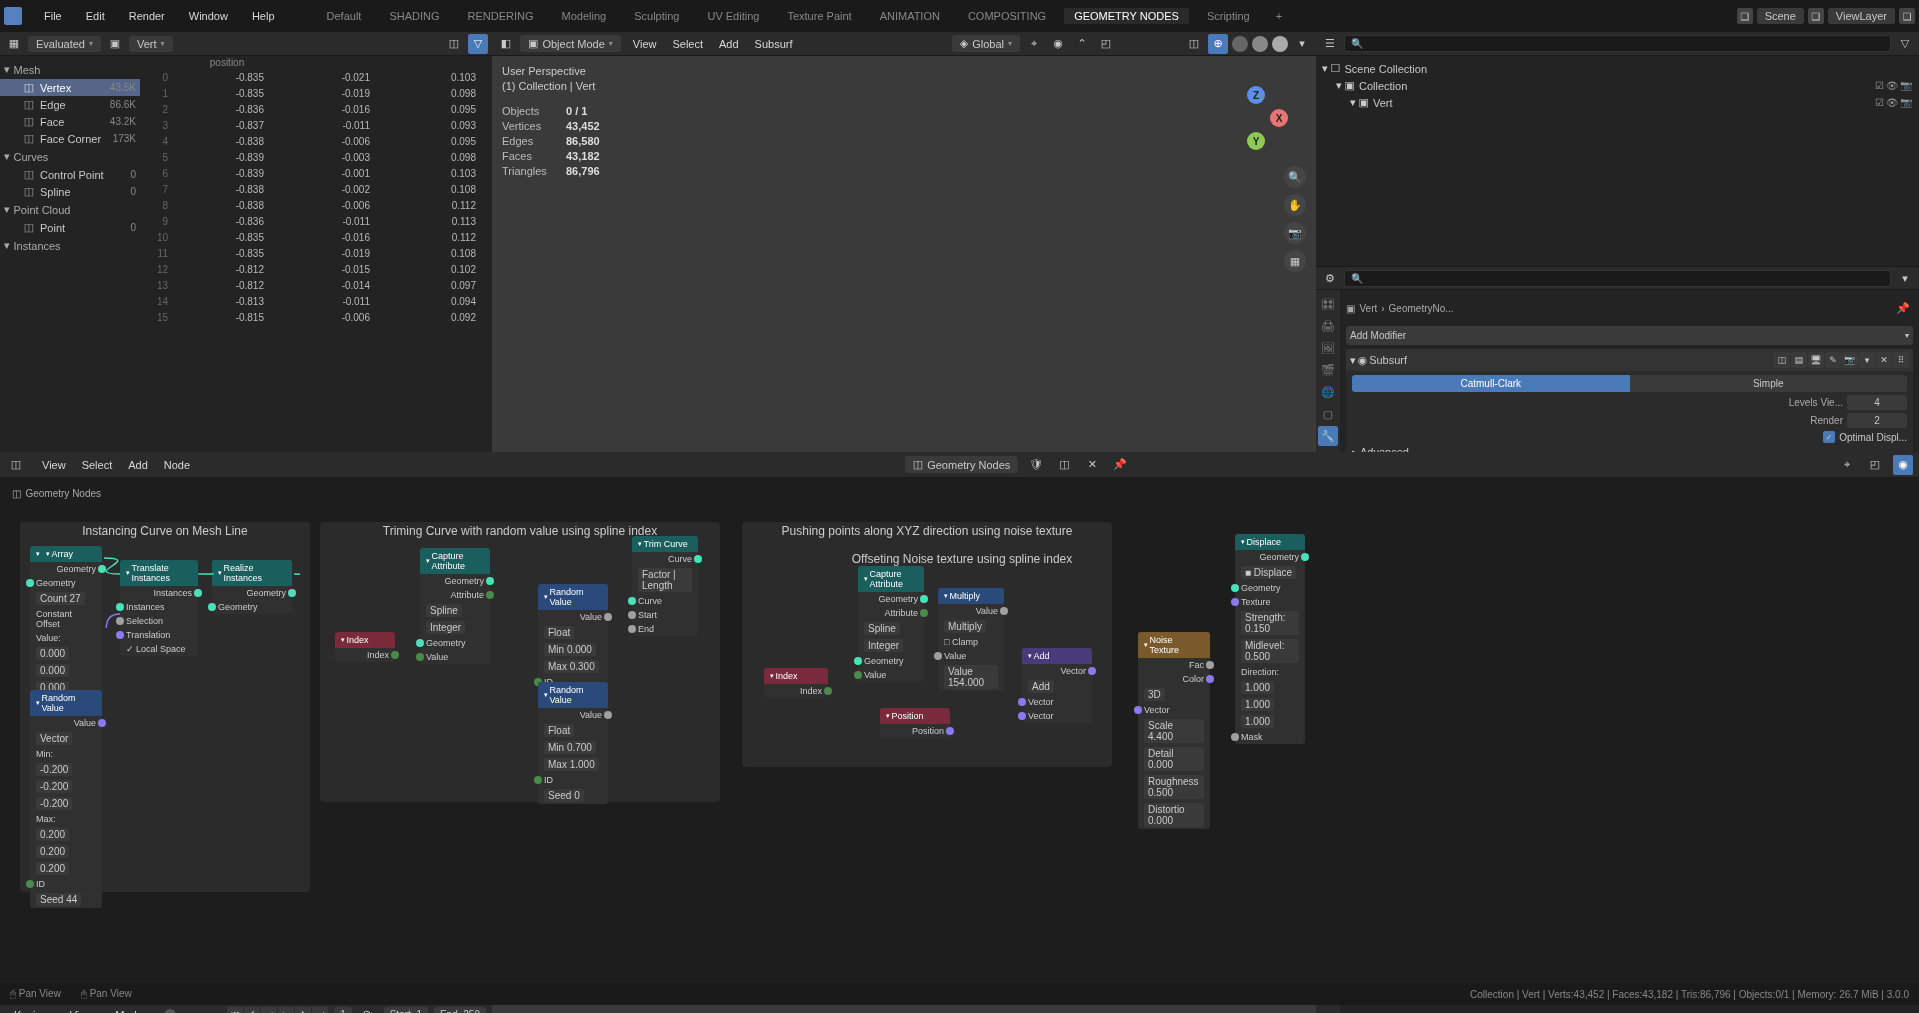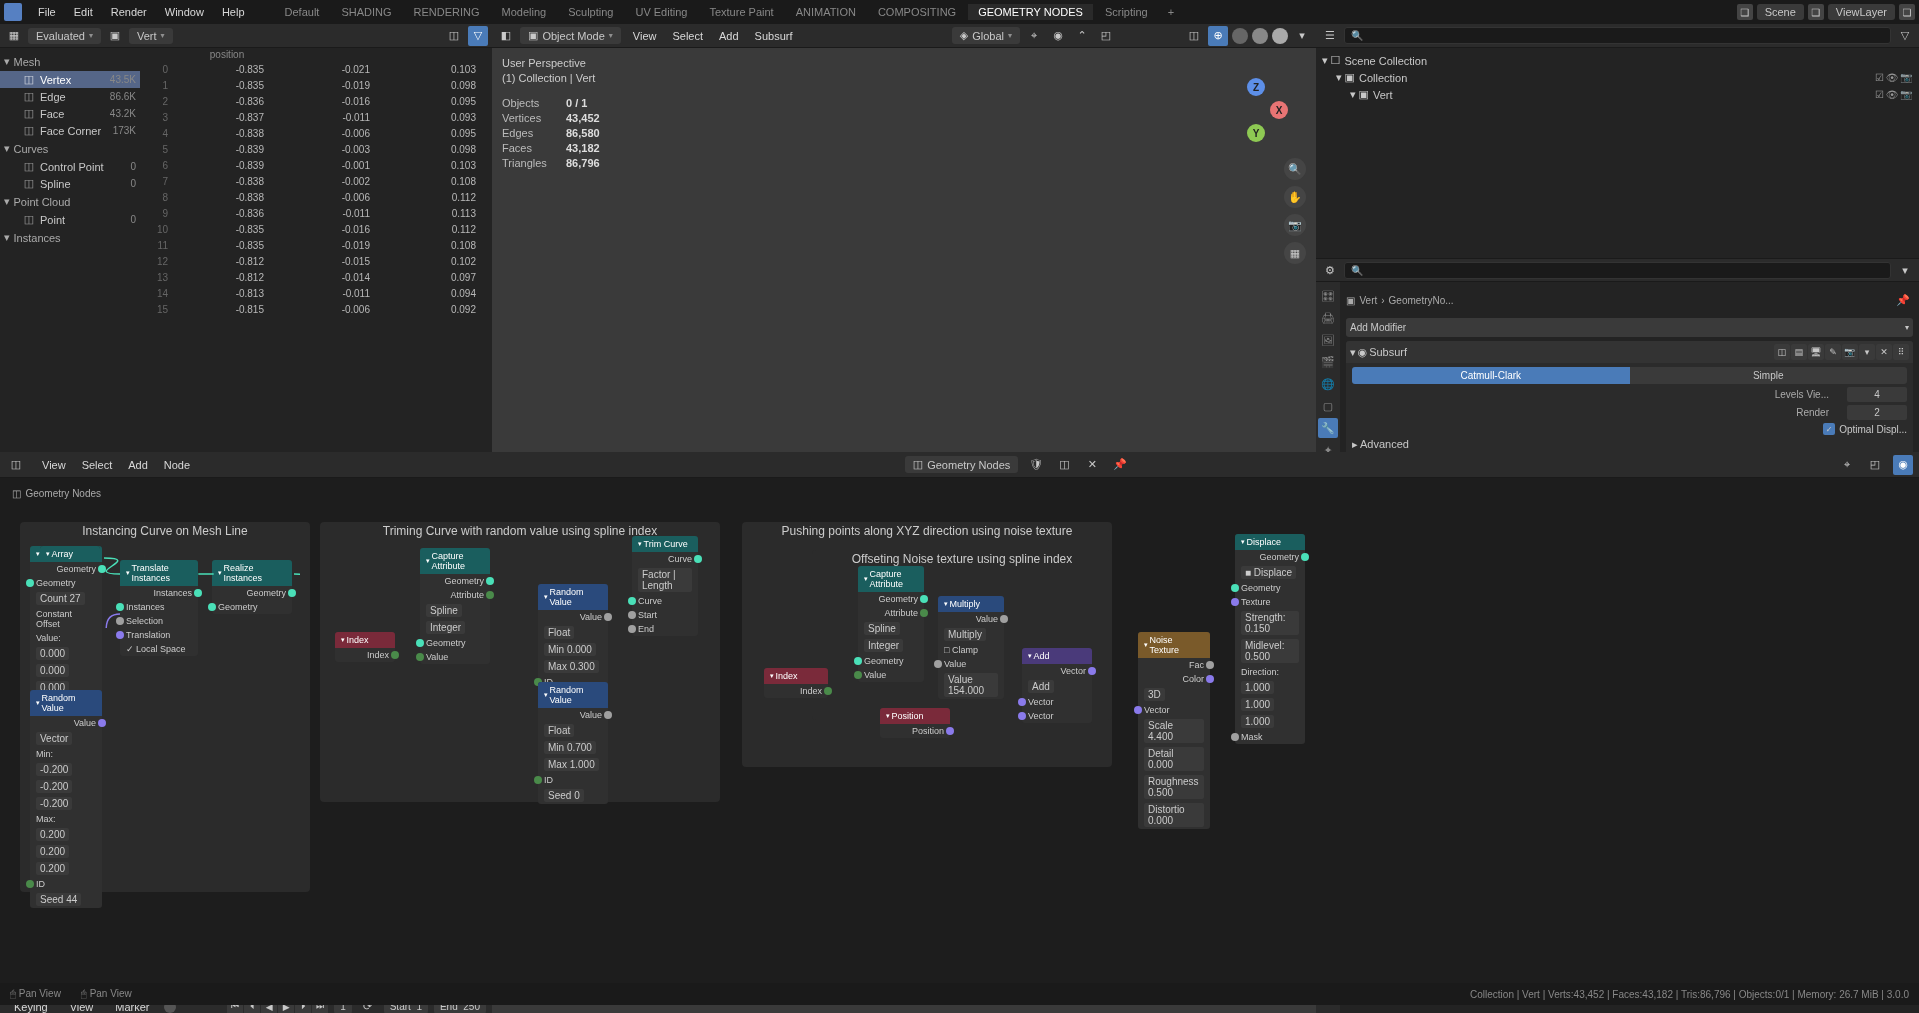--- a/index.html
+++ b/index.html
@@ -1,17 +1,17 @@
 <!DOCTYPE html>
 <html><head>
 <meta charset="utf-8">
 <style>
 *{margin:0;padding:0;box-sizing:border-box;font-family:-apple-system,BlinkMacSystemFont,"Segoe UI",sans-serif;user-select:none}
 body{background:#232323;color:#c8c8c8;font-size:11px;overflow:hidden;width:1919px;height:1013px;position:relative}
-.topbar{height:24px;background:#1a1a1a;display:flex;align-items:center;padding:0 4px;gap:2px}
+.topbar{height:32px;background:#1a1a1a;display:flex;align-items:center;padding:0 4px;gap:8px}
 .topbar .logo{width:18px;height:18px;background:#5680c2;border-radius:2px;margin-right:6px}
 .menu-item{padding:2px 8px;cursor:pointer;color:#d8d8d8}
 .tab-item{padding:2px 10px;color:#888;cursor:pointer}
 .tab-item.active{color:#fff;background:#2a2a2a}
 .tab-plus{padding:2px 8px;color:#888}
 .topbar .right{margin-left:auto;display:flex;align-items:center;gap:4px}
 .scene-pill{background:#3a3a3a;padding:2px 8px;border-radius:3px;display:flex;align-items:center;gap:4px}
 .icon-sq{width:16px;height:16px;display:inline-flex;align-items:center;justify-content:center;background:#444;border-radius:2px;font-size:10px}
 .main{display:flex;height:993px}
 .left-col{width:492px;display:flex;flex-direction:column}
@@ -67,21 +67,21 @@
 .props-body{flex:1;padding:4px 6px;overflow-y:auto}
 .crumb{display:flex;align-items:center;gap:4px;font-size:10px;color:#aaa;padding:4px 0}
 .mod-panel{background:#2b2b2b;border-radius:3px;margin-bottom:6px}
 .mod-hdr{display:flex;align-items:center;padding:3px 4px;gap:2px;background:#333;border-radius:3px 3px 0 0}
 .mod-hdr .icns{margin-left:auto;display:flex;gap:1px}
 .mod-hdr .icns .ic{width:16px;height:16px;background:#3a3a3a;border-radius:2px;display:flex;align-items:center;justify-content:center;font-size:9px;cursor:pointer}
 .mod-body{padding:4px 6px}
 .btngrp{display:flex;gap:0;border-radius:3px;overflow:hidden}
 .btngrp .b{flex:1;padding:3px 0;text-align:center;background:#3a3a3a;cursor:pointer;font-size:10px}
 .btngrp .b.active{background:#4a7bb8;color:#fff}
-.prop-row{display:flex;align-items:center;gap:18px;margin-top:3px}
+.prop-row{display:flex;align-items:center;gap:4px;margin-top:3px}
 .prop-row .lab{flex:1;font-size:10px;color:#aaa;text-align:right}
 .prop-row .val{width:60px;background:#3a3a3a;padding:2px 4px;text-align:center;border-radius:2px;font-size:10px}
 .checkbox{display:flex;align-items:center;gap:4px;font-size:10px}
 .checkbox .cb{width:12px;height:12px;background:#4a7bb8;border-radius:2px;display:flex;align-items:center;justify-content:center;font-size:8px}
 .bottom{position:absolute;left:0;right:0;top:452px;bottom:24px;display:flex;flex-direction:column}
 .node-header{height:26px;background:#2b2b2b;display:flex;align-items:center;padding:0 6px;gap:8px;border-bottom:1px solid #1a1a1a}
 .node-canvas{flex:1;background:#1d1d1d;position:relative;overflow:hidden}
 .frame{position:absolute;background:#2b2b2b;border-radius:4px;padding:24px 8px 8px}
 .frame-label{position:absolute;top:2px;left:0;right:0;text-align:center;font-size:12px;color:#ccc}
 .node{position:absolute;background:#303030;border-radius:3px;font-size:9px;color:#ccc;min-width:60px}
@@ -677,21 +677,21 @@
         <div class="node-row">
           <span class="fld">Integer</span>
         </div>
         <div class="node-row"><span class="sock in geo"></span>Geometry</div>
         <div class="node-row"><span class="sock in int"></span>Value</div>
       </div>
       <div class="node" style="left: 764px; top: 190px; width: 64px;">
         <div class="node-hdr red">Index</div>
         <div class="node-row r"><span class="sock out int"></span>Index</div>
       </div>
-      <div class="node" style="left: 938px; top: 118px; width: 66px;">
+      <div class="node" style="left: 938px; top: 110px; width: 66px;">
         <div class="node-hdr blue">Multiply</div>
         <div class="node-row r"><span class="sock out val"></span>Value</div>
         <div class="node-row">
           <span class="fld">Multiply</span>
         </div>
         <div class="node-row">□ Clamp</div>
         <div class="node-row"><span class="sock in val"></span>Value</div>
         <div class="node-row">
           <span class="fld">Value  154.000</span>
         </div>

